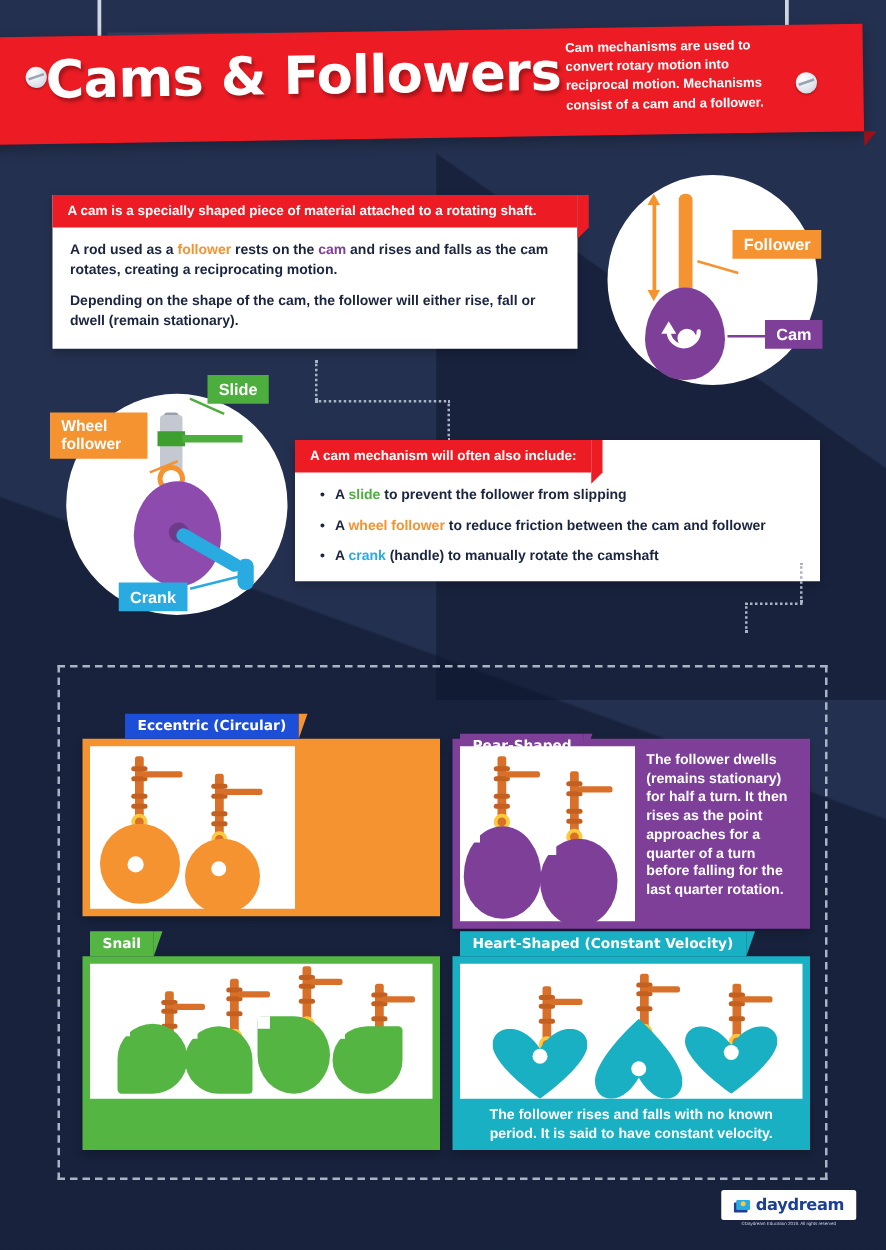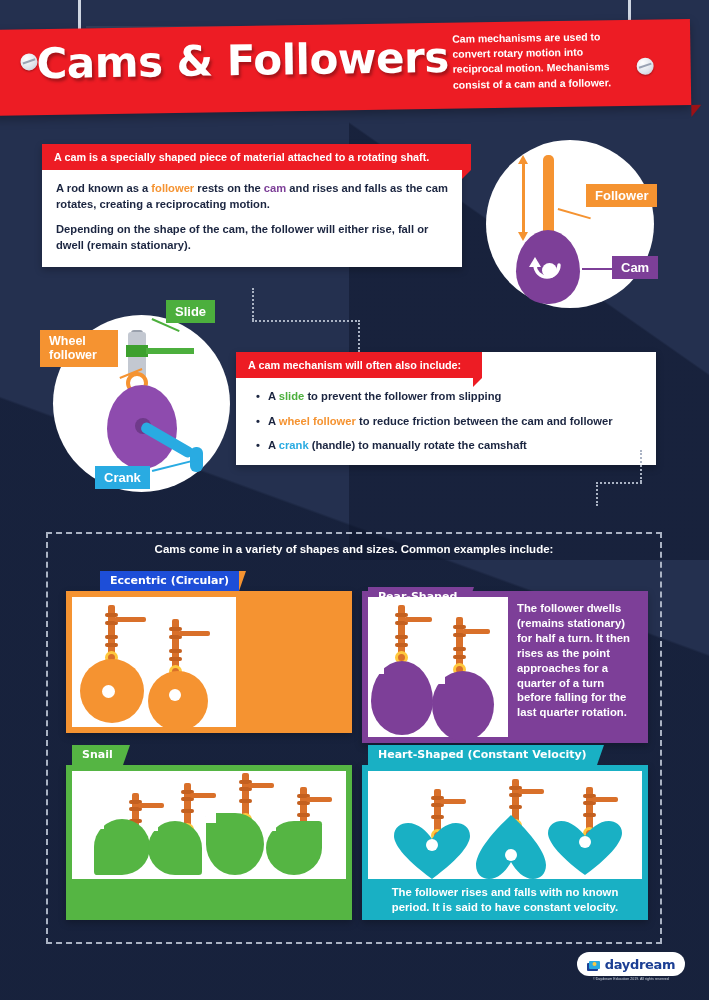--- a/index.html
+++ b/index.html
@@ -68,21 +68,21 @@
     font-family: "DejaVu Sans", sans-serif;
     text-shadow: 2px 3px 3px rgba(0,0,0,0.3);
     white-space: nowrap;
   }
   .header-sub {
     position: absolute; left: 462px; top: 9px; width: 180px;
     font-size: 10.5px; line-height: 1.45; color: #fff; font-weight: 600;
   }
 
   
-  .card1 { position: absolute; left: 42px; top: 144px; width: 420px;
+  .card1 { position: absolute; left: 42px; top: 156px; width: 420px;
            background: #fff; box-shadow: 0 3px 7px rgba(0,0,0,0.25); }
   .card1-hdr { background: #ed1c24; color: #fff; font-size: 10.8px;
                font-weight: 600; padding: 7px 12px; position: relative; }
   .card1-hdr::after {
     content: ""; position: absolute; right: -9px; top: 0;
     border-left: 9px solid #ed1c24; border-bottom: 9px solid transparent;
     height: 100%;
   }
   .card1-body { padding: 11px 14px 13px 14px; color: #1b2540;
                 font-size: 11.2px; line-height: 1.42; font-weight: 600; }
@@ -227,21 +227,21 @@
   .mech .post { position: absolute; width: 7px; background: #d9702a; border-radius: 2px; }
   .mech .ring { position: absolute; width: 13px; height: 4px; background: #c4601f; border-radius: 2px;}
   .mech .arm { position: absolute; height: 5px; background: #d9702a; border-radius: 2px; }
   .mech .wheel { position: absolute; width: 13px; height: 13px; border-radius: 50%;
                  border: 3px solid #ffc83d; background: #d9702a; }
   .disc { position: absolute; border-radius: 50%; }
   .disc .hub { position: absolute; border-radius: 50%; background: #fff; }
 
   
   .logo-box { position: absolute; left: 577px; top: 952px; width: 108px;
-              height: 24px; background: #fff; border-radius: 12px;
+              height: 24px; background: #fff; border-radius: 2px;
               display: flex; align-items: center; justify-content: center; }
   .logo-text { font-family: "DejaVu Sans", sans-serif; font-weight: bold;
                font-size: 13px; color: #1c3f94; letter-spacing: -0.3px; }
   .logo-sub { position: absolute; left: 577px; top: 977px; width: 108px;
               text-align: center; font-size: 3.6px; color: #cfd6e2; }
   .logo-mark { width: 15px; height: 12px; margin-right: 3px; position: relative; }
 </style>
 </head>
 <body>
 
@@ -260,21 +260,21 @@
     <div class="poster-title">Cams &amp; Followers</div>
     <div class="header-sub">Cam mechanisms are used to convert rotary motion into reciprocal motion. Mechanisms consist of a cam and a follower.</div>
   </div>
 
   <div class="card1">
     <div class="card1-hdr">
       <span>A </span><b class="cam-dark" style="color:#fff">cam</b><span> is a specially shaped piece of material attached to a rotating shaft.</span>
     </div>
     <div class="card1-body">
       <p>
-        <span>A rod known as a </span><b class="follower">follower</b><span> rests on the </span><b class="cam">cam</b><span> and rises and falls as the cam rotates, creating a reciprocating motion.</span>
+        <span>A rod used as a </span><b class="follower">follower</b><span> rests on the </span><b class="cam">cam</b><span> and rises and falls as the cam rotates, creating a reciprocating motion.</span>
       </p>
       <p>Depending on the shape of the cam, the follower will either rise, fall or dwell (remain stationary).</p>
     </div>
   </div>
 
   <div class="circ1"></div>
   <div class="updown">
     <div class="ah-up"></div>
       <div class="bar"></div>
       <div class="ah-dn"></div>
@@ -327,21 +327,20 @@
         </li>
       </ul>
     </div>
   </div>
 
   <div class="dot-v" style="left:640px; top:450px; height:32px;"></div>
   <div class="dot-h" style="left:596px; top:482px; width:46px;"></div>
   <div class="dot-v" style="left:596px; top:482px; height:24px;"></div>
 
   <div class="types-box"></div>
-  <div class="types-intro">Cams come in a variety of shapes and sizes. Common examples include:</div>
 
   <div class="camcard" id="card-ecc">
     <div class="cc-tab" style="background:#1d4ed8;color:#f59331;margin-left:28px;">
       <span style="color:#fff">Eccentric (Circular)</span>
     </div>
     <div class="cc-white" style="left:6px; top:6px; width:164px; height:130px;">
 
       <div class="mech" style="left:22px; top:8px; width:60px; height:64px;">
         <div class="post" style="left:14px; top:0; height:50px;"></div>
         <div class="ring" style="left:11px; top:8px;"></div>

